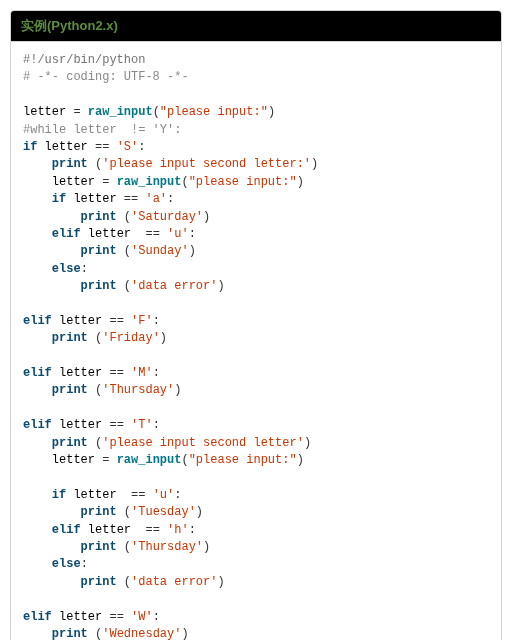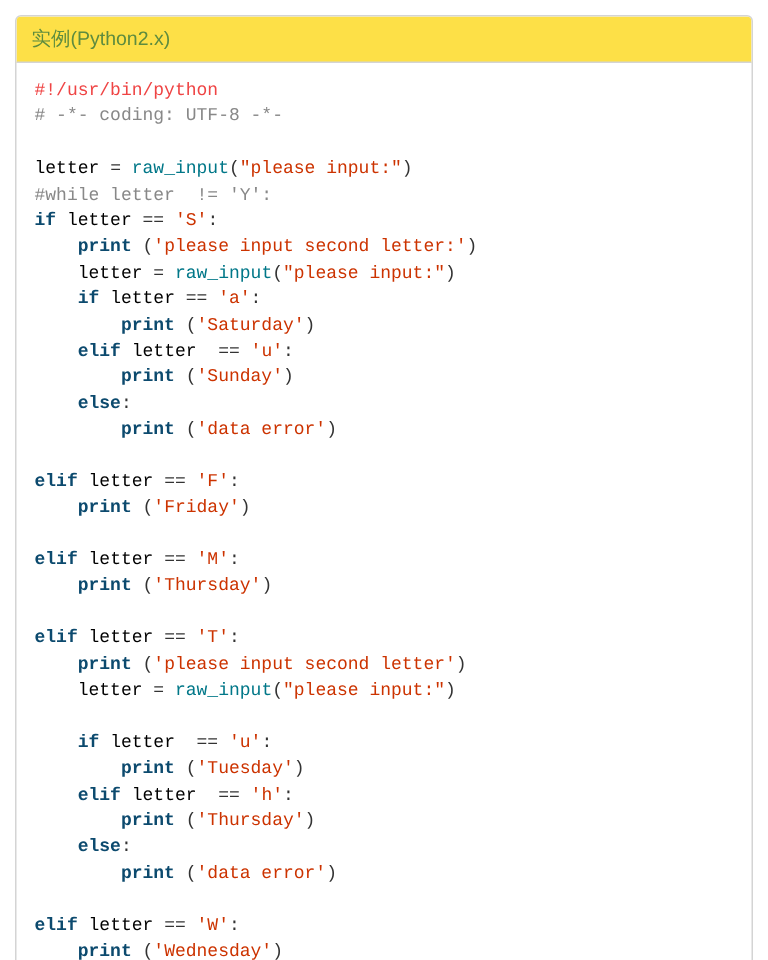--- a/index.html
+++ b/index.html
@@ -9,39 +9,39 @@
     font-family: Arial, sans-serif;
     font-size: 12px;
   }
   .example-box {
     border: 1px solid #d4d4d4;
     border-radius: 4px;
     overflow: hidden;
     background: #fff;
   }
   .example-header {
-    background: #fde047;
+    background: #000000;
     border-bottom: 1px solid #d4d4d4;
     padding: 6px 10px;
     color: #5e8c3f;
-    font-weight: normal;
+    font-weight: bold;
     font-size: 13px;
   }
   .code-block {
     padding: 10px 12px;
     font-family: Consolas, "Courier New", monospace;
     font-size: 12px;
     line-height: 1.45;
     white-space: pre;
     color: #333;
   }
-  .c-green { color: #ef4444; }
+  .c-green { color: #737373; }
   .c-gray { color: #888888; text-align: center; }
   .c-red { color: #000000; }
-  .c-teal { color: #007788; }
+  .c-teal { color: #007788; font-weight: bold; }
   .c-kw { color: #0c4a6e; font-weight: bold; }
   .c-str { color: #cc3300; }
   .c-op { color: #333; }
 </style>
 </head>
 <body>
 
 <div class="example-box">
   <div class="example-header">
     <span>实例(Python2.x)</span>

